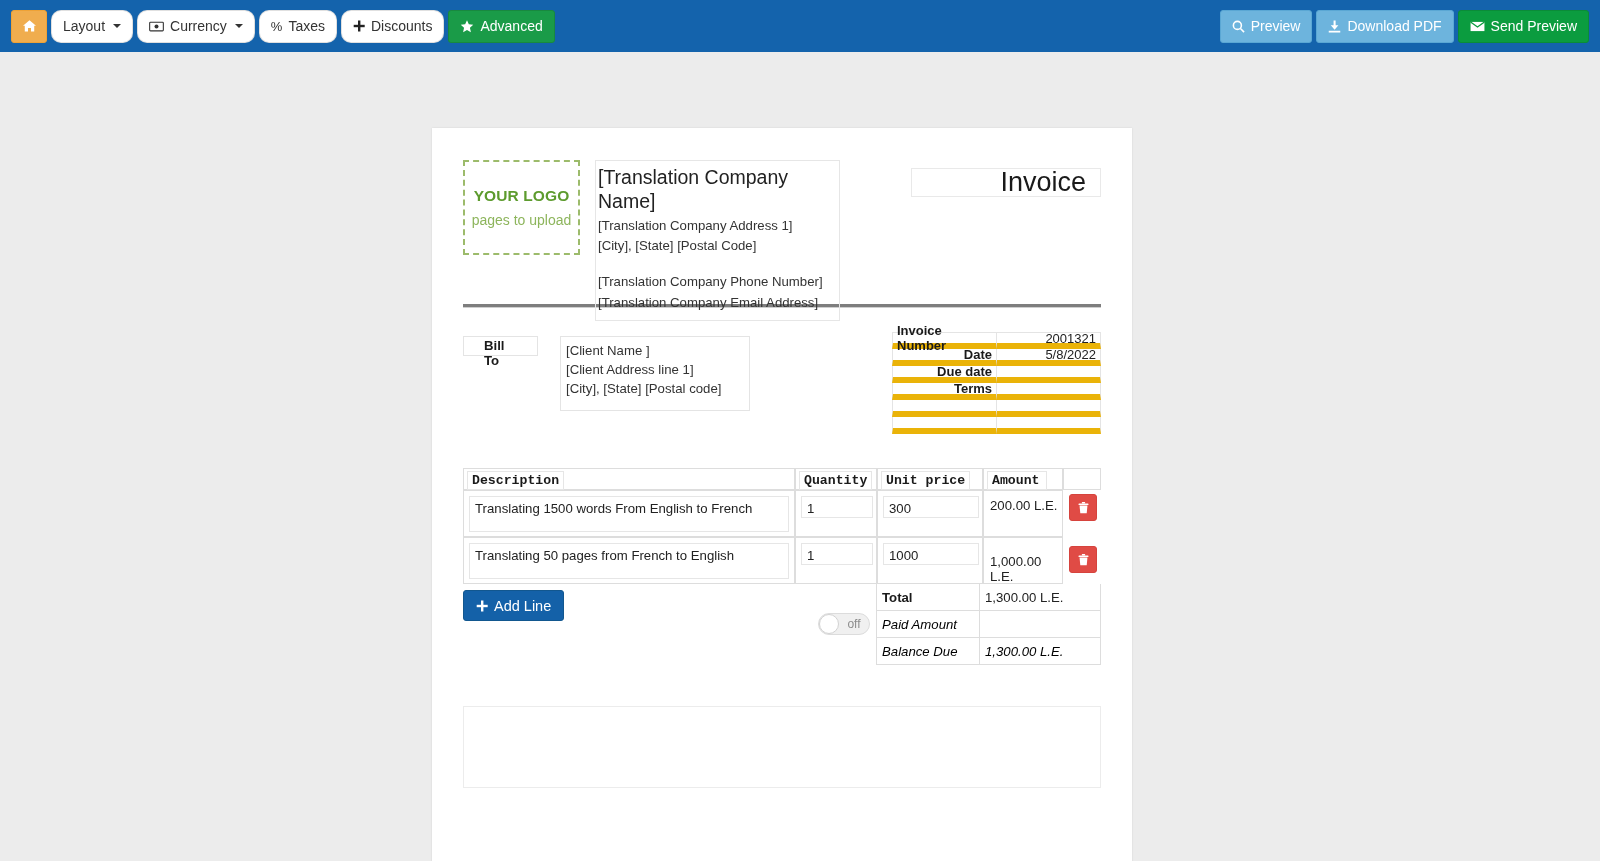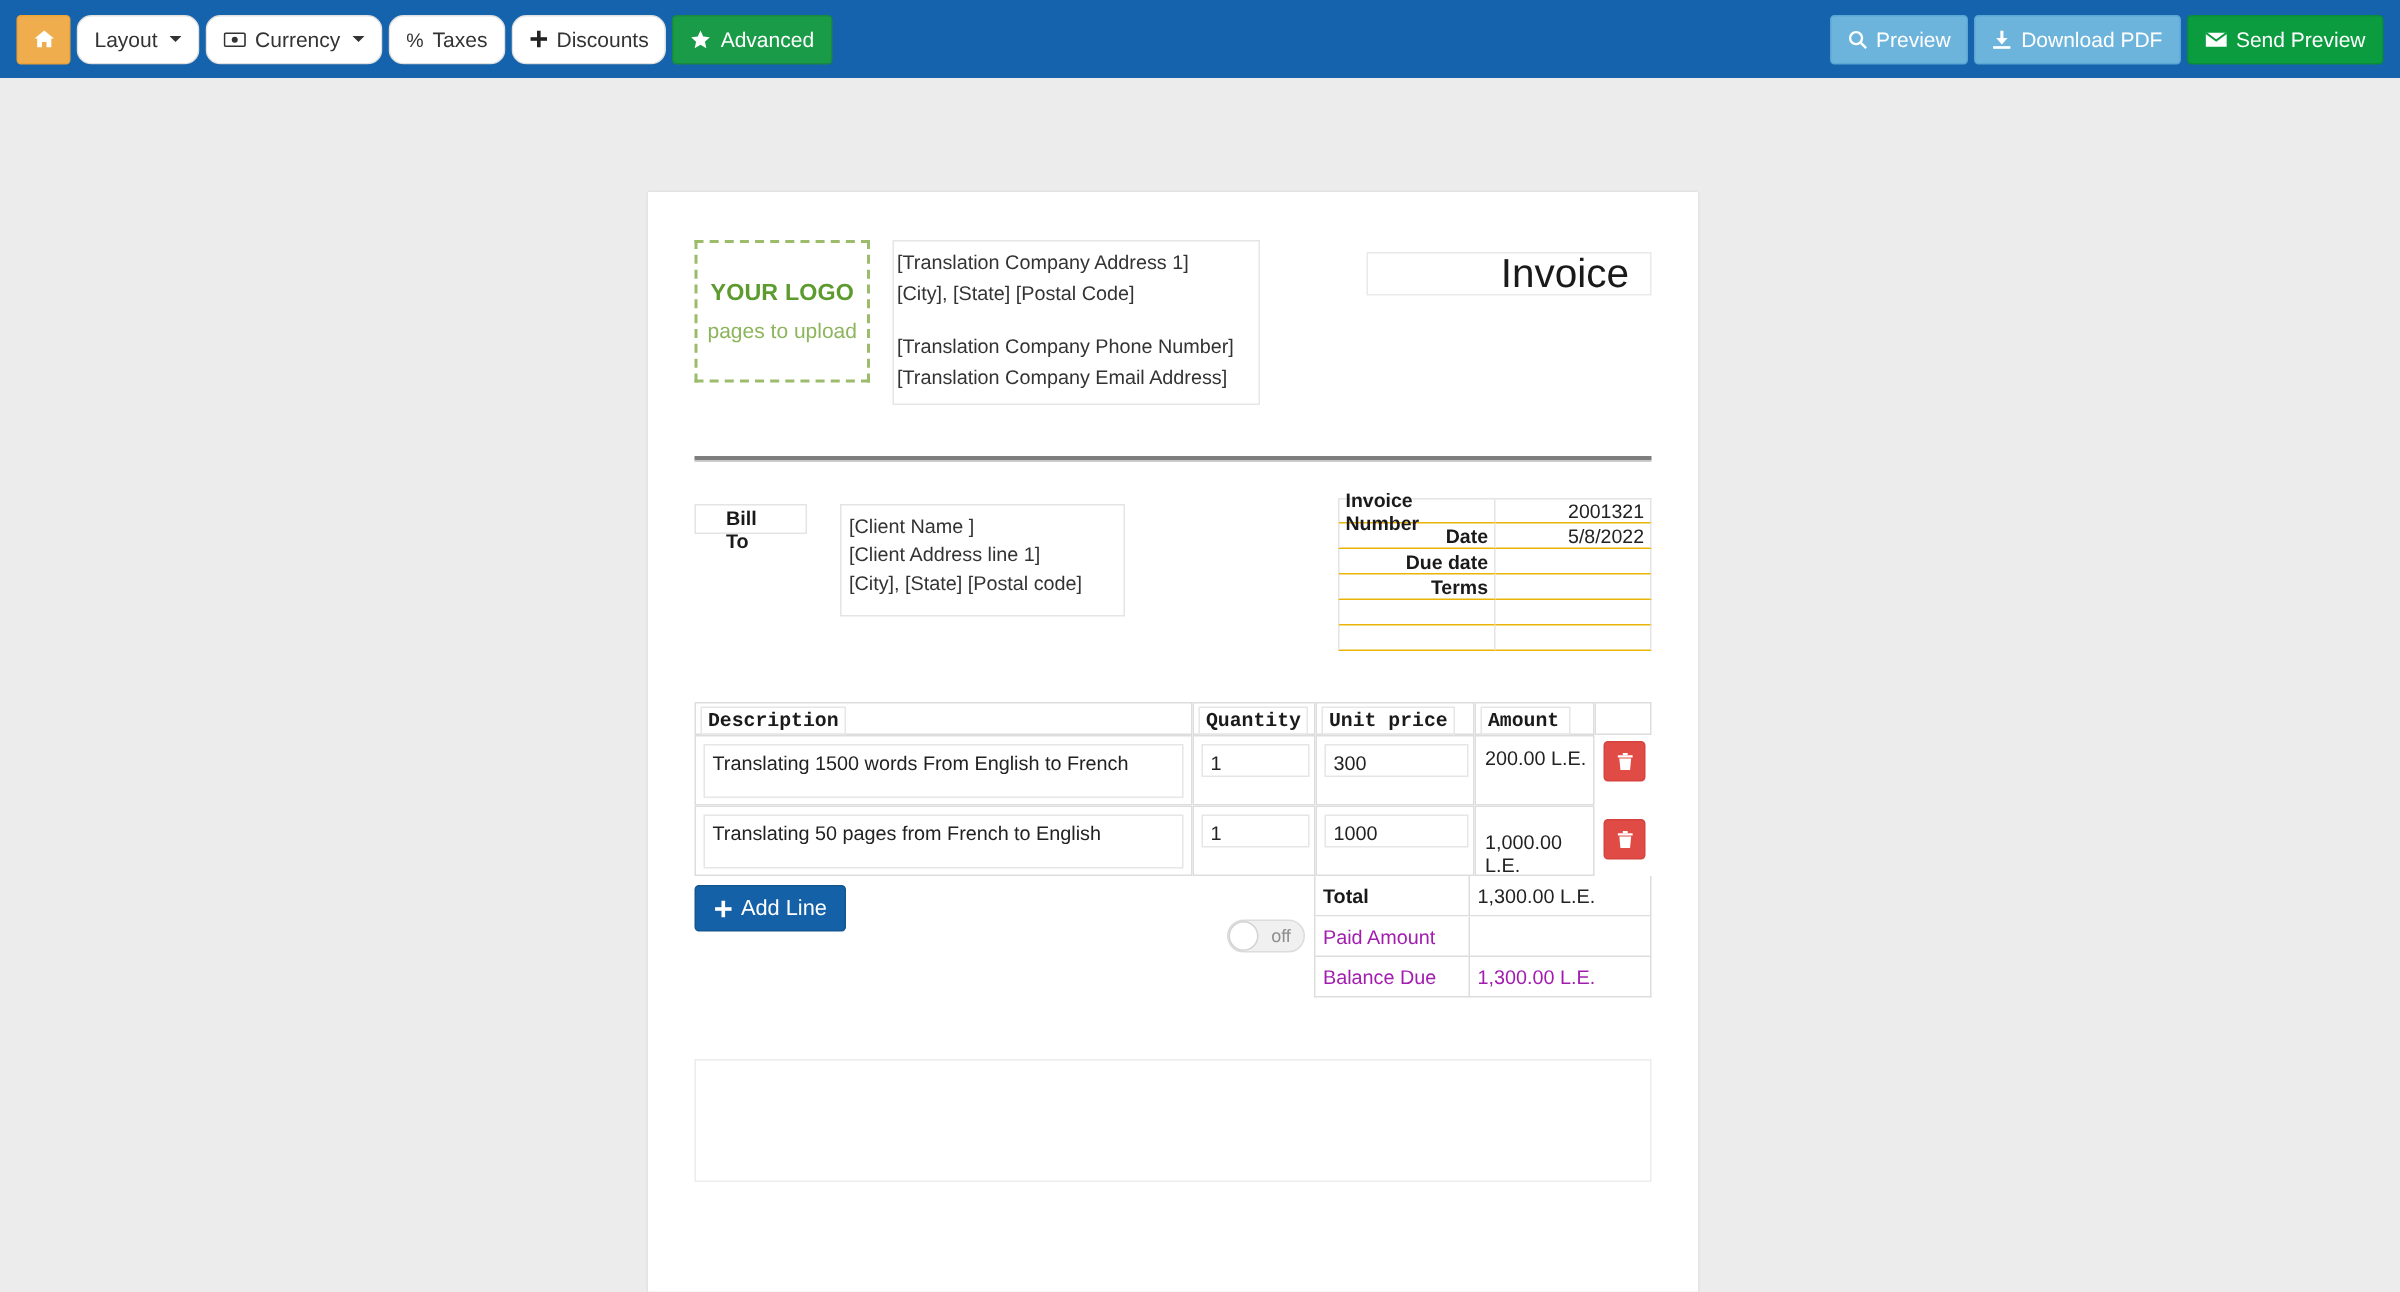--- a/index.html
+++ b/index.html
@@ -147,21 +147,21 @@
 
   .meta {
     position: absolute; right: 0; top: -4px;
     width: 209px;
     display: flex;
   }
   .meta-labels { width: 105px; }
   .meta-values { width: 104px; }
   .meta-labels .cell, .meta-values .cell {
     height: 17px;
-    border-bottom: 1px solid #eab308;
+    border-bottom: 6px solid #eab308;
     border-left: 1px solid #e4e4e4;
     border-right: 1px solid #e4e4e4;
     font-size: 13px;
     display: flex; align-items: center; justify-content: flex-end;
     padding: 0 4px;
     color: #1a1a1a;
   }
   .meta-labels .cell { font-weight: bold; }
   .meta-labels .cell:first-child, .meta-values .cell:first-child {
     border-top: 1px solid #e4e4e4;
@@ -257,21 +257,21 @@
     background: #fff;
   }
   .tval {
     flex: 1;
     border: 1px solid #dddddd;
     border-top: none; border-left: none;
     font-size: 13.2px; color: #222;
     display: flex; align-items: center; padding: 0 5px;
     background: #fff;
   }
-  .trow.muted .tlabel, .trow.muted .tval { color: #a21caf; font-weight: normal; }
+  .trow.muted .tlabel, .trow.muted .tval { color: #000000; font-weight: normal; font-style: italic; }
   .trow.muted .tlabel { font-weight: normal; }
 
   .toggle-wrap {
     position: absolute;
     left: -58px; top: 29px;
     width: 52px; height: 22px;
     background: #f0f0f0;
     border: 1px solid #dcdcdc;
     border-radius: 11px;
     display: flex; align-items: center;
@@ -390,20 +390,21 @@
   <div class="sheet">
     <div class="inner">
 
       <div class="hdr">
         <div class="logo-box">
           <div class="logo-title">YOUR LOGO</div>
           <div class="logo-sub">pages to upload</div>
         </div>
 
         <div class="company">
+          <div class="cname">[Translation Company Name]</div>
           <div class="cline">[Translation Company Address 1]</div>
           <div class="cline">[City], [State] [Postal Code]</div>
           <div class="cgap"></div>
           <div class="cline">[Translation Company Phone Number]</div>
           <div class="cline">[Translation Company Email Address]</div>
         </div>
 
         <div class="invoice-title-wrap">
           <span class="invoice-title">Invoice</span>
         </div>

